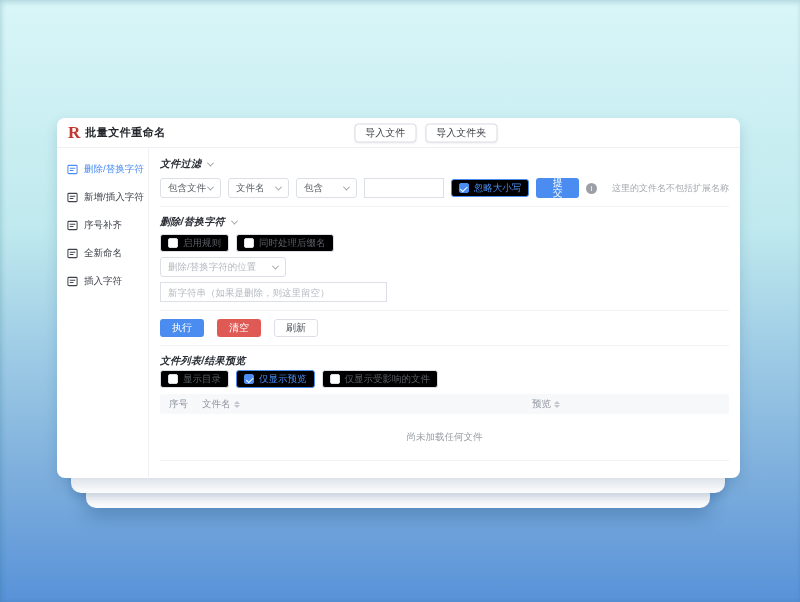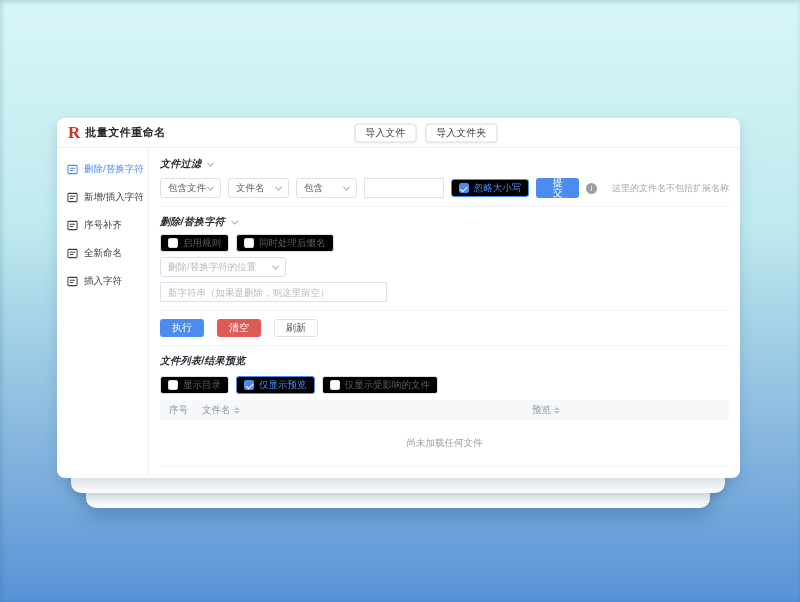--- a/index.html
+++ b/index.html
@@ -214,21 +214,21 @@
         <div class="sep"></div>
 
         <div class="actions">
           <button class="btn exec">执行</button>
           <button class="btn danger">清空</button>
           <button class="btn plain">刷新</button>
         </div>
 
         <div class="sep"></div>
 
-        <div class="sec-row" style="margin-bottom:8px;">
+        <div class="sec-row" style="margin-bottom:2px;">
           <span class="sec-title">文件列表/结果预览</span>
         </div>
         <div class="controls">
           <div class="cb-box">
             <span class="cb"></span>
             <span>显示目录</span>
           </div>
           <div class="cb-box active">
             <span class="cb checked"></span>
             <span>仅显示预览</span>

